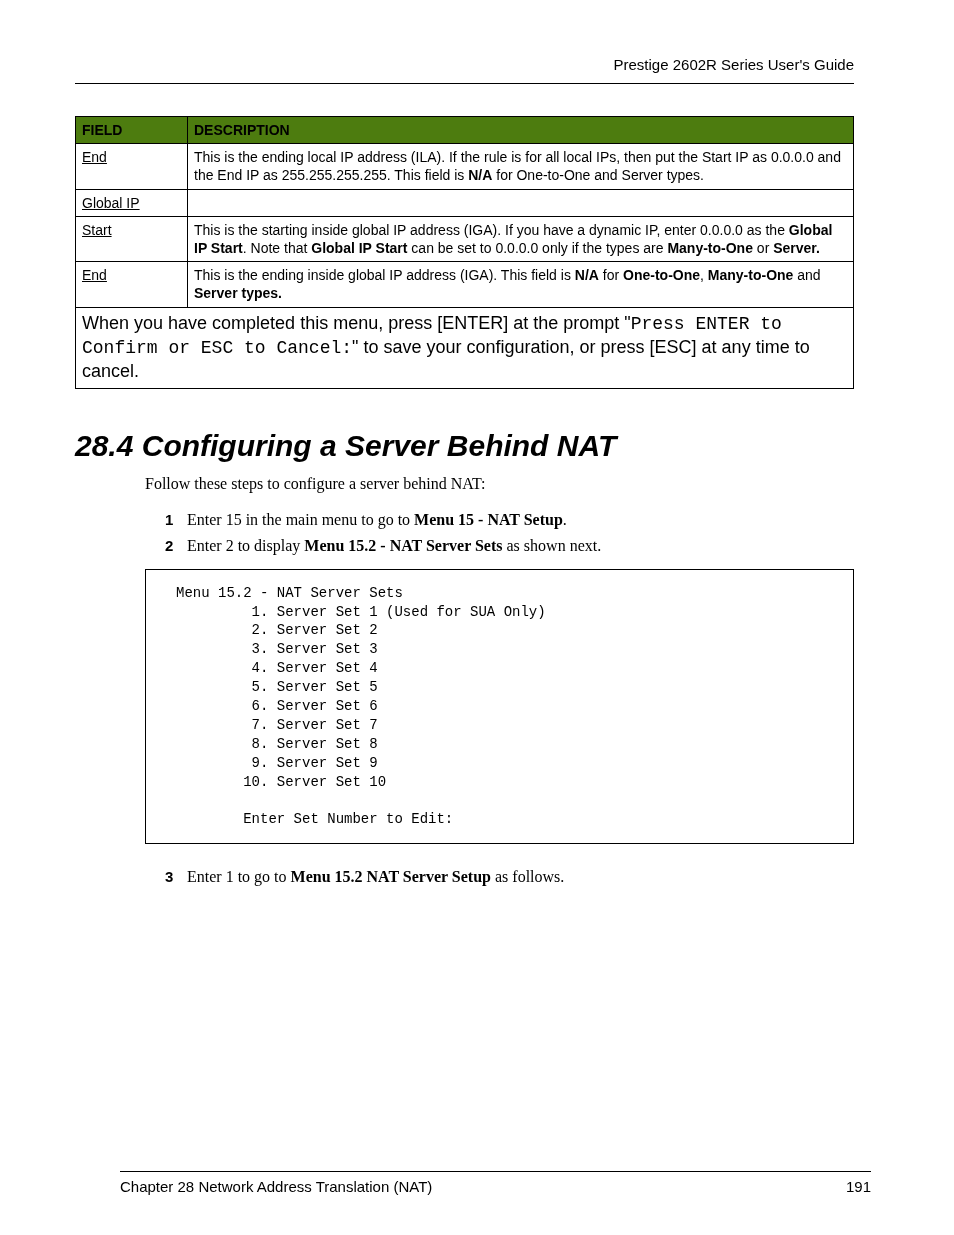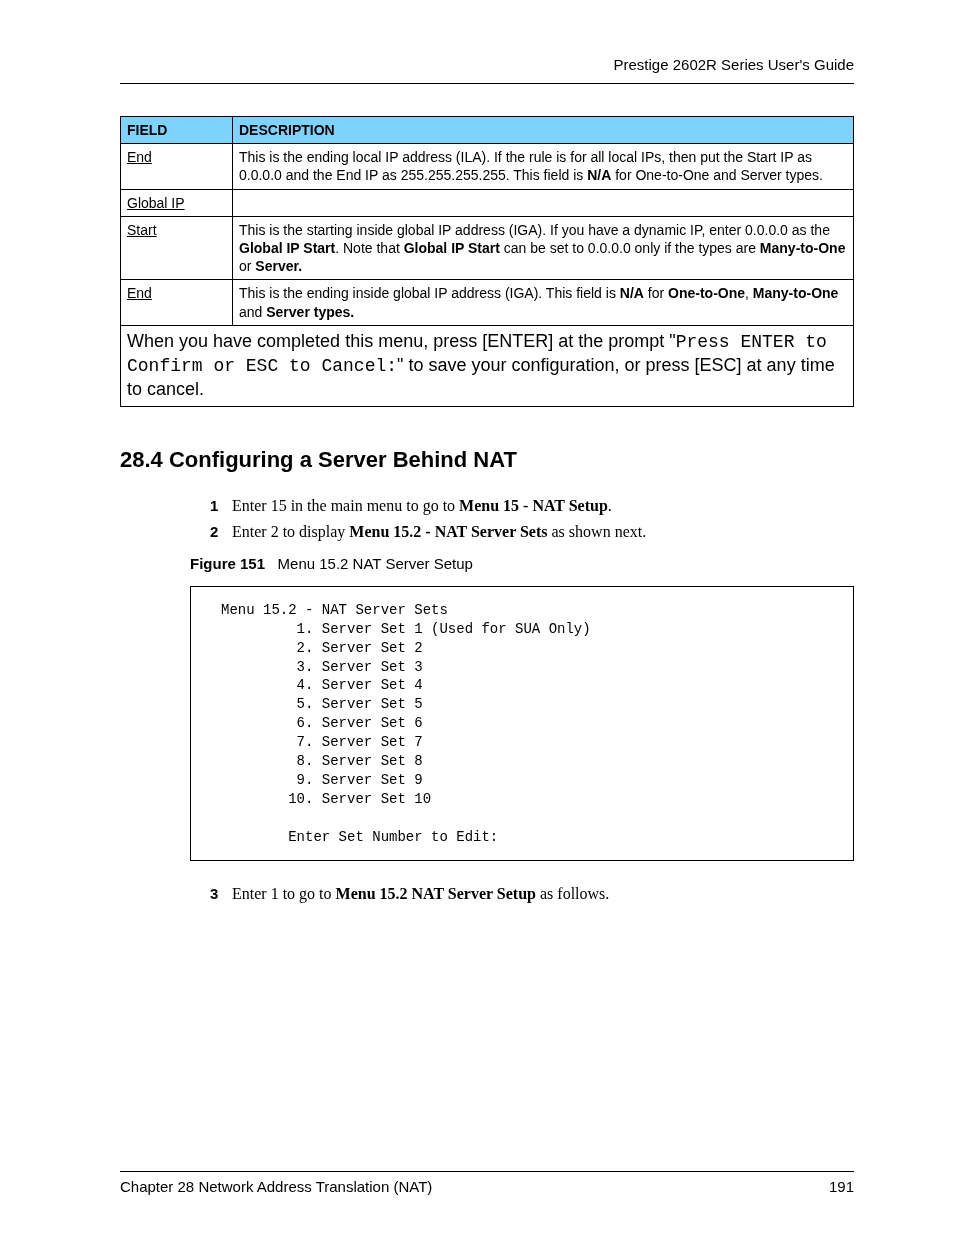--- a/index.html
+++ b/index.html
@@ -5,21 +5,21 @@
     * { box-sizing: border-box; margin: 0; padding: 0; }
     body {
       width: 954px;
       height: 1235px;
       background: #fff;
       font-family: Arial, Helvetica, sans-serif;
       color: #000;
       position: relative;
     }
     .page {
-      padding: 56px 100px 40px 120px;
+      padding: 56px 100px 40px 75px;
     }
     .header-right {
       text-align: right;
       font-size: 15px;
       margin-bottom: 10px;
     }
     .hr {
       border: none;
       border-top: 1.5px solid #000;
       margin-bottom: 32px;
@@ -39,36 +39,37 @@
     }
     table.main th, table.main td {
       border: 1px solid #000;
       font-size: 14px;
       padding: 4px 6px;
       text-align: left;
       vertical-align: top;
       line-height: 1.3;
     }
     table.main th {
-      background: #7dd3fc;
+      background: #4d7c0f;
       font-weight: bold;
     }
     table.main td.fcol {
       width: 112px;
       text-decoration: underline;
     }
     table.main .footer-row td {
       font-size: 18px;
     }
     .mono { font-family: "Courier New", Courier, monospace; }
     h2.section {
       font-family: Arial, Helvetica, sans-serif;
-      font-size: 22px;
+      font-size: 30px;
       font-weight: bold;
-      margin-bottom: 24px;
+      margin-bottom: 12px;
+      font-style: italic;
     }
     .body-text {
       font-family: "Times New Roman", Times, serif;
       font-size: 16px;
       margin-left: 70px;
       margin-bottom: 18px;
     }
     ol.steps {
       list-style: none;
       margin-left: 90px;
@@ -102,21 +103,21 @@
       font-family: "Courier New", Courier, monospace;
       font-size: 14px;
       white-space: pre;
       line-height: 1.35;
       margin-bottom: 24px;
     }
     .footer {
       position: absolute;
       bottom: 40px;
       left: 120px;
-      right: 100px;
+      right: 83px;
     }
     .footer-hr {
       border: none;
       border-top: 1.5px solid #000;
       margin-bottom: 6px;
     }
     .footer-row-txt {
       display: flex;
       justify-content: space-between;
       font-size: 15px;
@@ -166,36 +167,33 @@
       <tr class="footer-row">
         <td colspan="2">
           <span>When you have completed this menu, press [ENTER] at the prompt "</span><span class="mono">Press ENTER to Confirm or ESC to Cancel:</span><span>" to save your configuration, or press [ESC] at any time to cancel.</span>
         </td>
       </tr>
     </tbody>
   </table>
 
   <h2 class="section">28.4  Configuring a Server Behind NAT</h2>
 
+  <p class="body-text">Follow these steps to configure a server behind NAT:</p>
 
   <ol class="steps">
     <li>
       <span class="num">1</span>
       <span>Enter 15 in the main menu to go to </span><span class="btxt">Menu 15 - NAT Setup</span><span>.</span>
     </li>
     <li>
       <span class="num">2</span>
       <span>Enter 2 to display </span><span class="btxt">Menu 15.2 - NAT Server Sets</span><span> as shown next.</span>
     </li>
   </ol>
 
-  <div class="fig-caption">
-    <span class="bold">Figure 151</span>
-    <span>&nbsp;&nbsp;</span><span>Menu 15.2 NAT Server Setup</span>
-  </div>
 
   <div class="term-box">Menu 15.2 - NAT Server Sets
          1. Server Set 1 (Used for SUA Only)
          2. Server Set 2
          3. Server Set 3
          4. Server Set 4
          5. Server Set 5
          6. Server Set 6
          7. Server Set 7
          8. Server Set 8

